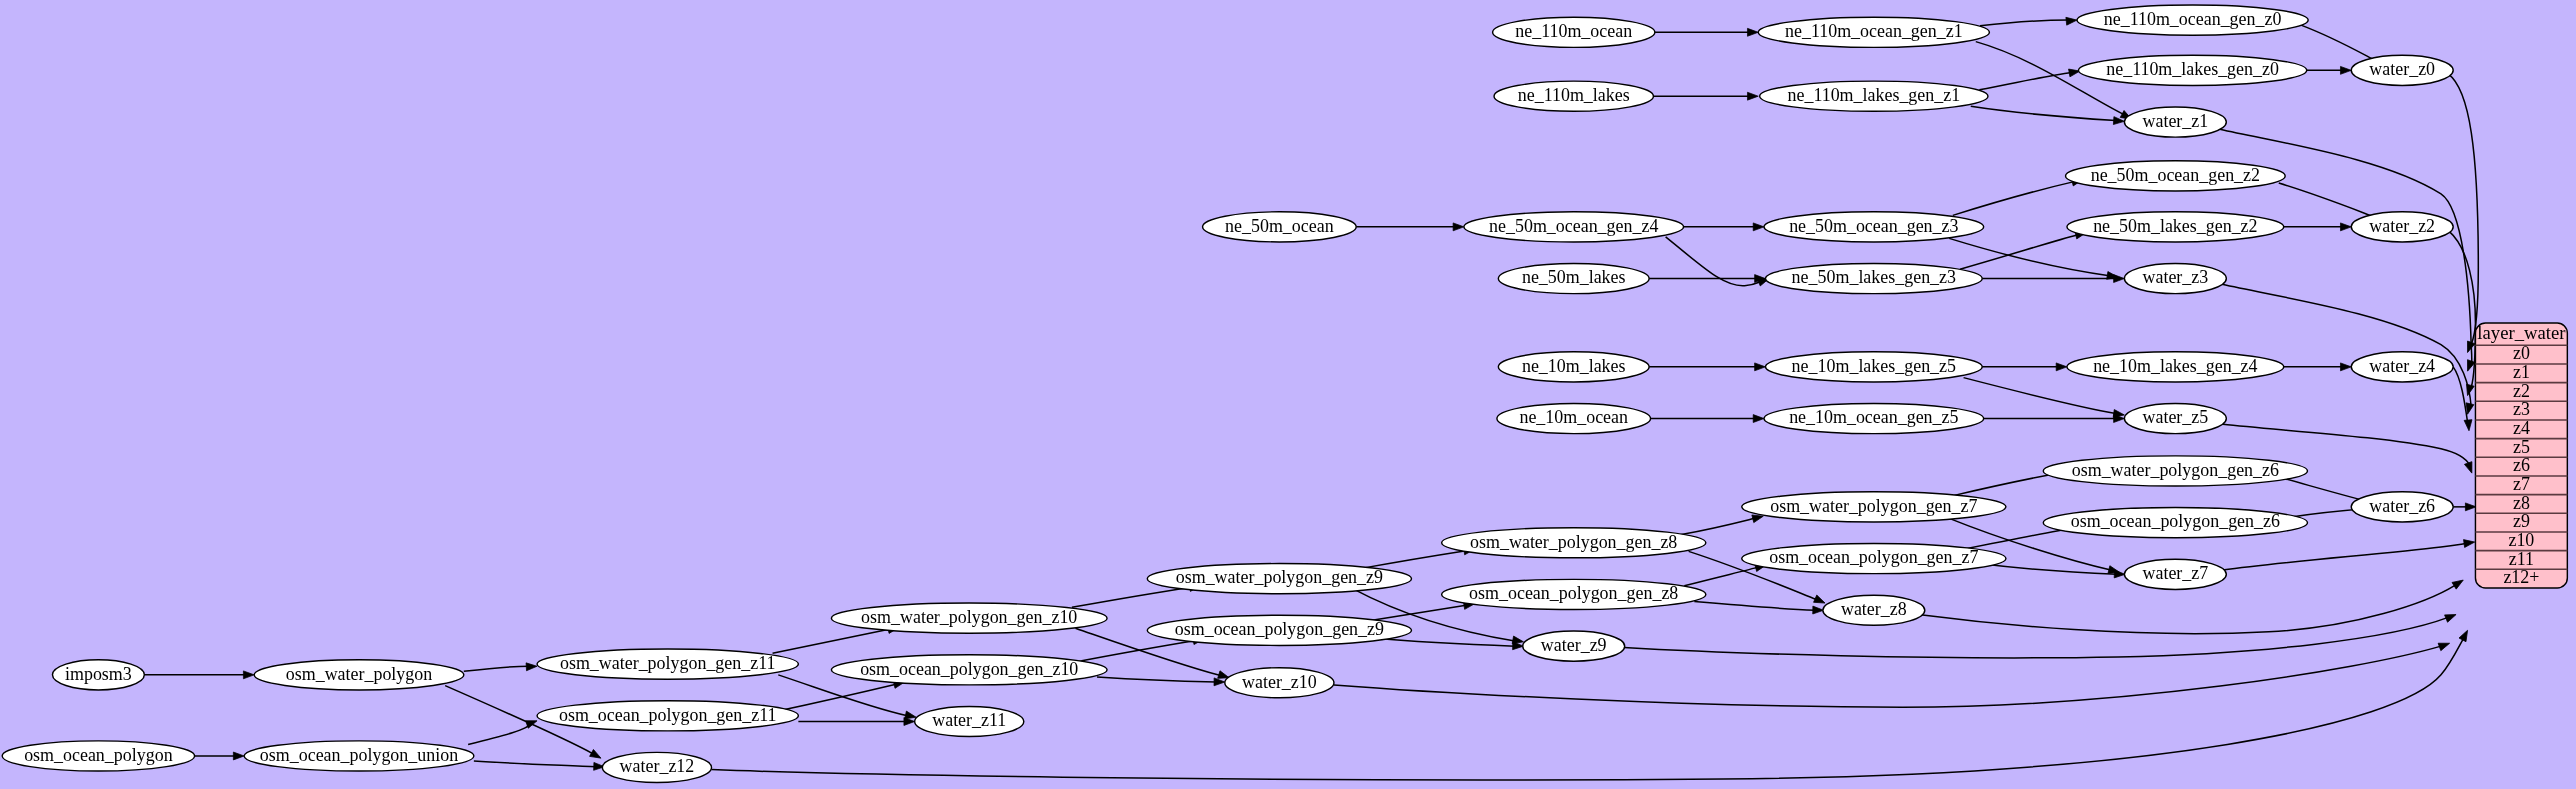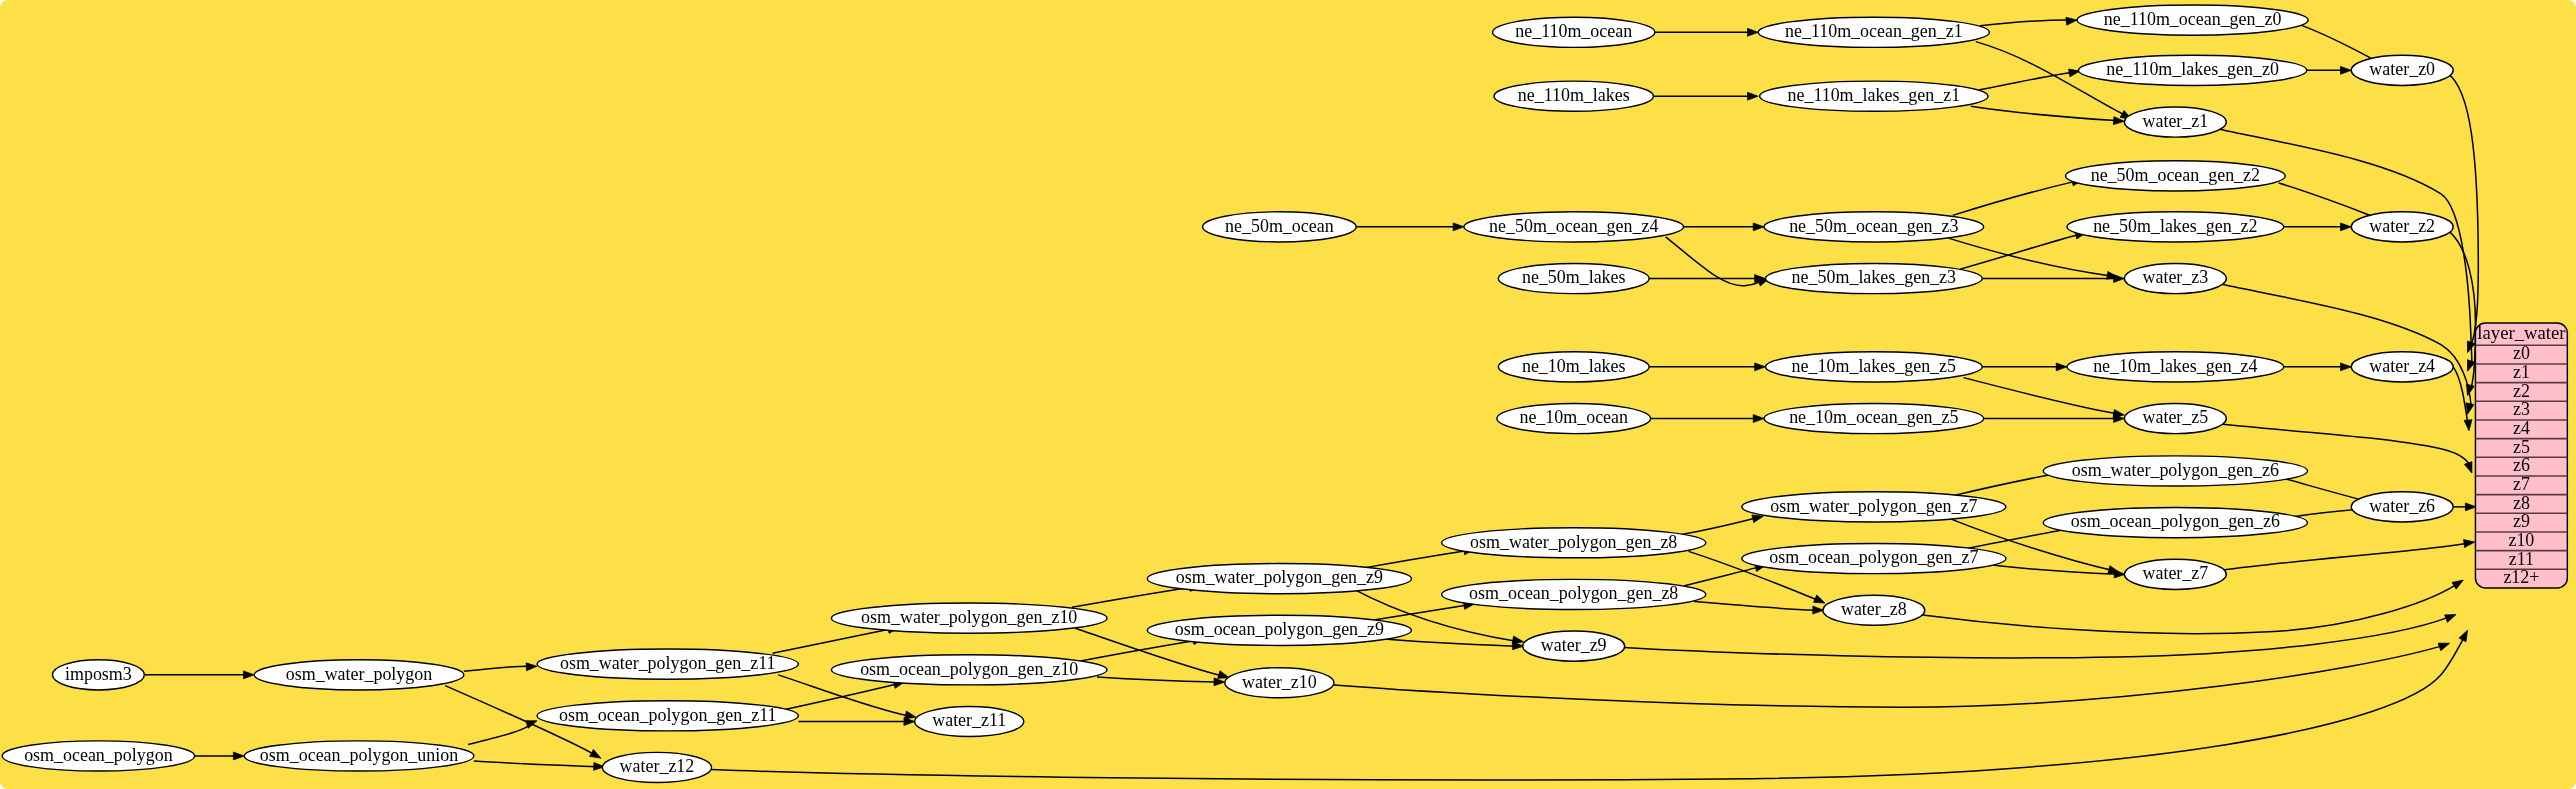--- a/index.html
+++ b/index.html
@@ -4,24 +4,23 @@
 <style>
   html, body {
     margin: 0;
     padding: 0;
     background: #ffffff;
   }
   #canvas-root {
     position: relative;
     width: 2576px;
     height: 789px;
-    background: #fde047;
+    background: #c4b5fd;
     overflow: hidden;
     font-family: "Liberation Serif", "DejaVu Serif", serif;
-    border-radius: 8px;
   }
   svg#graph {
     display: block;
     width: 2576px;
     height: 789px;
   }
   .node-ellipse {
     fill: #ffffff;
     stroke: #000000;
     stroke-width: 2;

